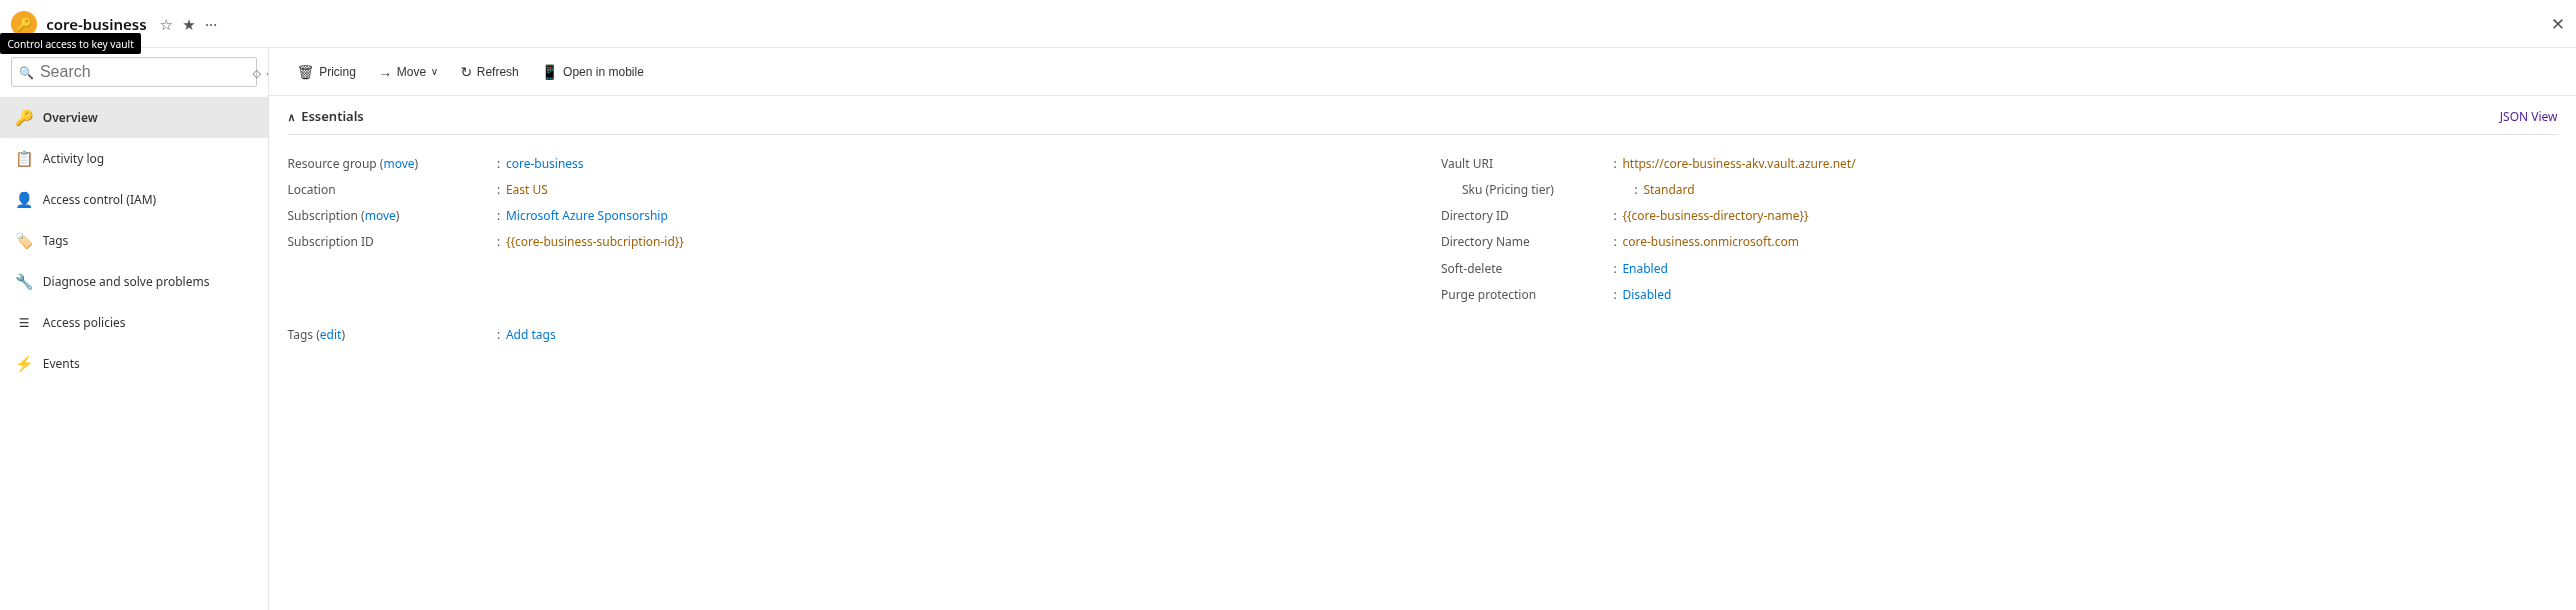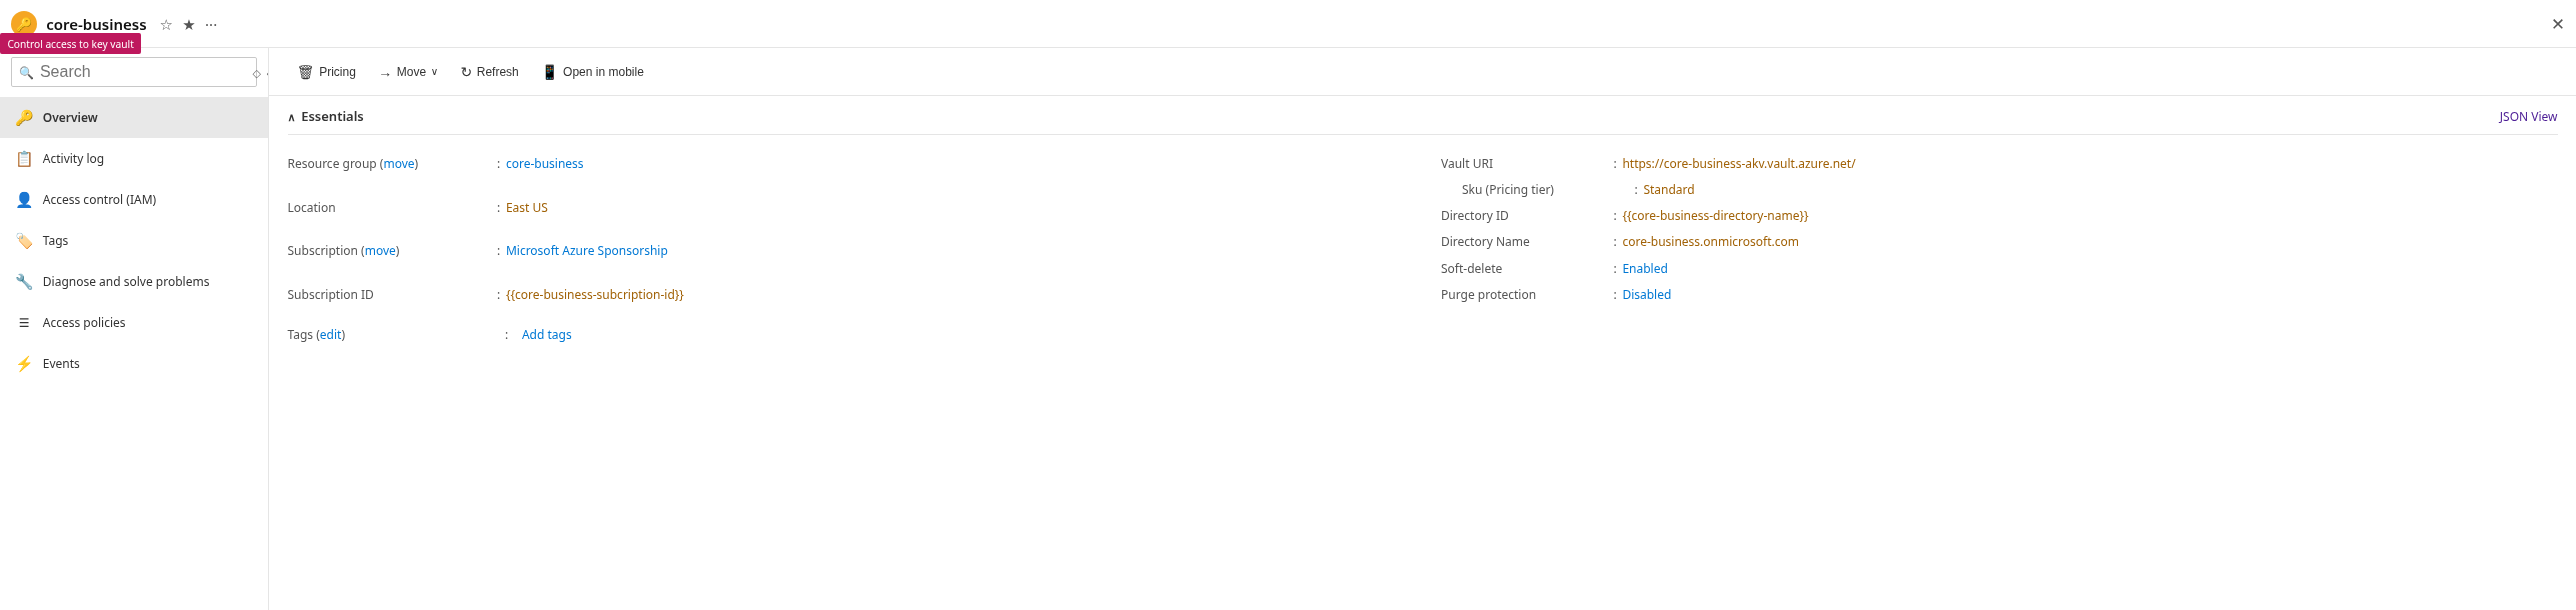--- a/index.html
+++ b/index.html
@@ -12,21 +12,21 @@
     }
     .title-bar-logo {
       width: 26px; height: 26px; background: #f5a623; border-radius: 50%;
       display: flex; align-items: center; justify-content: center; font-size: 13px; flex-shrink: 0;
     }
     .title-bar-name { font-size: 15px; font-weight: 600; color: #111; }
     .title-bar-icons { display: flex; gap: 9.3px; margin-left: 3.7px; }
     .title-bar-icons span { color: #555; font-size: 15px; cursor: pointer; }
     .title-bar-close { margin-left: auto; font-size: 16.7px; color: #555; cursor: pointer; }
     .tooltip-box {
-      position: absolute; top: 33px; left: 0; background: #be185d; color: #fff;
+      position: absolute; top: 33px; left: 0; background: #000000; color: #fff;
       font-size: 10.2px; padding: 3.7px 7.4px; border-radius: 1.9px; white-space: nowrap; z-index: 10;
     }
 
     
     .main-layout { display: flex; flex: 1; overflow: hidden; }
 
     
     .sidebar {
       width: 269px; flex-shrink: 0; border-right: 0.9px solid #e5e5e5;
       display: flex; flex-direction: column; overflow-y: auto; background: #fff;
@@ -65,33 +65,33 @@
     
     .essentials-section { padding: 0 18.5px; flex: 1; }
     .essentials-header {
       display: flex; align-items: center; justify-content: space-between;
       padding: 11px 0 9.3px; border-bottom: 0.9px solid #e5e5e5; margin-bottom: 15px;
     }
     .essentials-title { display: flex; align-items: center; gap: 5.6px; font-size: 13px; font-weight: 600; }
     .json-view-link { color: #4c1d95; font-size: 12px; cursor: pointer; text-decoration: none; }
 
     .essentials-grid { display: grid; grid-template-columns: 1fr 1fr; gap: 0 37px; }
-    .essentials-left, .essentials-right { display: flex; flex-direction: column; gap: 0; justify-content: space-between; }
+    .essentials-left, .essentials-right { display: flex; flex-direction: column; gap: 0; }
 
     .field-row {
       display: flex; align-items: baseline; padding: 4.6px 0; gap: 0;
       font-size: 12px;
     }
     .field-label { color: #555; min-width: 204px; flex-shrink: 0; }
     .field-sep { color: #555; margin: 0 5.6px; }
     .field-value { color: #a16207; }
     .field-link { color: #0078d4; text-decoration: none; cursor: pointer; }
 
     .tags-section { padding: 15px 18.5px 0; }
-    .tags-row { display: flex; align-items: baseline; gap: 8px; font-size: 12px; }
+    .tags-row { display: flex; align-items: baseline; gap: 0; font-size: 12px; }
   </style>
 </head>
 <body>
 
 <div class="title-bar" style="position:relative;">
   <div class="title-bar-logo">🔑</div>
   <span class="title-bar-name">core-business</span>
   <div class="title-bar-icons">
     <span>☆</span>
     <span>★</span>

